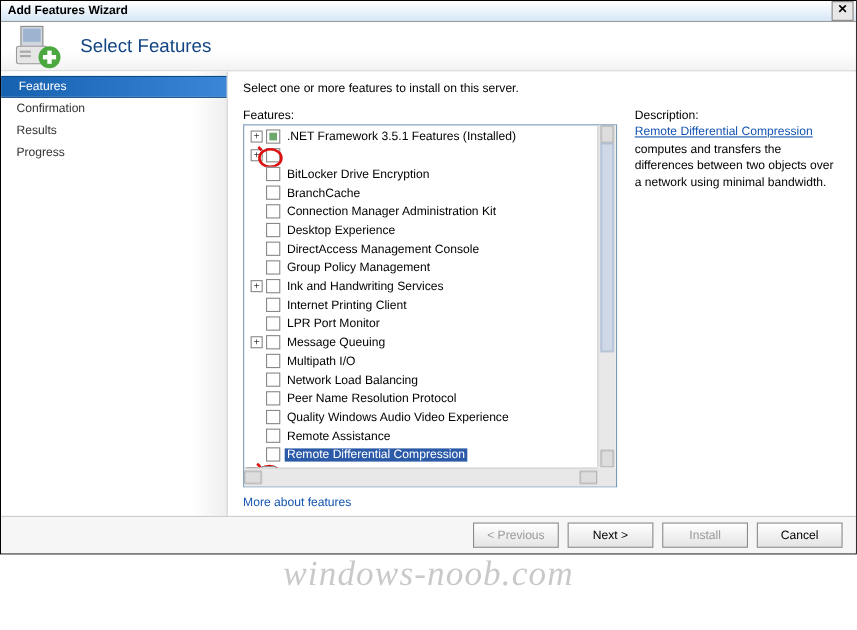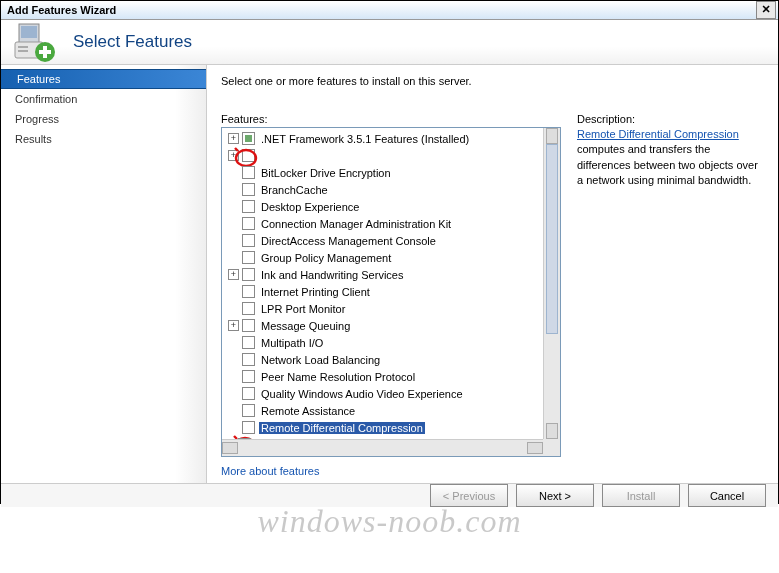--- a/index.html
+++ b/index.html
@@ -9,21 +9,21 @@
   .titlebar-title { font-weight:bold; flex:1; padding-left:4px;}
   .close-btn { width:20px; height:18px; background:#e8e8e8; border:1px solid #888; font-family:Arial; font-size:11px; font-weight:bold; text-align:center; line-height:14px; cursor:pointer;}
   .header-area { height:62px; background:linear-gradient(#fff 0%,#fff 60%,#f2f2f2 100%); border-bottom:1px solid #ccc; display:flex; align-items:center; padding-left:12px;}
   .header-icon { width:44px; height:44px; position:relative;}
   .header-title { font-size:17px; color:#124483; padding-left:16px;}
   .body { flex:1; display:flex; background:#fff;}
   .sidebar { width:206px; background:linear-gradient(to right,#fff 0%,#fff 85%,#eee 100%); border-right:1px solid #ccc; padding-top:4px;}
   .sidebar-item { font-size:11px; padding:4px 0 4px 14px; color:#333; cursor:pointer;}
   .sidebar-item.active { background:linear-gradient(to right,#1660b0,#3b86d6); color:#fff; border-top:1px solid #0d4a89; border-bottom:1px solid #0d4a89; padding-top:3px; padding-bottom:3px;padding-left:16px;}
   .main { flex:1; padding:10px 14px 6px 14px; display:flex; flex-direction:column; font-size:11px; color:#000;}
-  .instr { margin-bottom:26px;}
+  .instr { margin-bottom:12px;}
   .two-col { display:flex; gap:16px; flex:1; min-height:0;}
   .left-col { flex:0 0 340px; display:flex; flex-direction:column; min-height:0;}
   .right-col { flex:1;}
   .col-label { margin-bottom:2px;}
   .tree-wrap { border:1px solid #7a9ab8; height:330px; overflow:hidden; position:relative; background:#fff;}
   .tree-body { position:absolute; top:0; left:0; right:17px; bottom:17px; overflow:auto; padding:2px;}
   .vscroll { position:absolute; top:0; right:0; width:17px; bottom:17px; background:#e8e8e8; border-left:1px solid #ccc;}
   .vscroll::before,.vscroll::after{content:"";position:absolute;left:2px;right:2px;height:14px;background:#ddd;border:1px solid #aaa;}
   .vscroll::before{top:0;} .vscroll::after{bottom:0;}
   .vscroll .thumb{position:absolute;top:16px;left:2px;right:2px;height:190px;background:#cfd8e6;border:1px solid #9db4cf;}
@@ -73,22 +73,22 @@
           <rect x="26" y="30" width="12" height="4" fill="#fff"></rect>
       </svg>
     </div>
     <div class="header-title">Select Features</div>
   </div>
 
   <div class="body">
     <div class="sidebar" id="sidebar">
         <div class="sidebar-item active">Features</div>
         <div class="sidebar-item">Confirmation</div>
+        <div class="sidebar-item">Results</div>
         <div class="sidebar-item">Progress</div>
-        <div class="sidebar-item">Results</div>
       </div>
 
     <div class="main">
       <div class="instr">Select one or more features to install on this server.</div>
       <div class="two-col">
         <div class="left-col">
           <div class="col-label">Features:</div>
           <div class="tree-wrap">
             <div class="tree-body" id="tree-body" style="position: relative;">
                 <div class="tree-row">
@@ -115,27 +115,27 @@
                 <div class="tree-row">
                   <span class="indent" style="width: 4px;"></span>
                   <span class="expander-blank"></span>
                   <span class="checkbox"></span>
                   <span class="row-label">BranchCache</span>
                 </div>
                 <div class="tree-row">
                   <span class="indent" style="width: 4px;"></span>
                   <span class="expander-blank"></span>
                   <span class="checkbox"></span>
+                  <span class="row-label">Connection Manager Administration Kit</span>
+                </div>
+                <div class="tree-row">
+                  <span class="indent" style="width: 4px;"></span>
+                  <span class="expander-blank"></span>
+                  <span class="checkbox"></span>
                   <span class="row-label">Desktop Experience</span>
-                </div>
-                <div class="tree-row">
-                  <span class="indent" style="width: 4px;"></span>
-                  <span class="expander-blank"></span>
-                  <span class="checkbox"></span>
-                  <span class="row-label">Connection Manager Administration Kit</span>
                 </div>
                 <div class="tree-row">
                   <span class="indent" style="width: 4px;"></span>
                   <span class="expander-blank"></span>
                   <span class="checkbox"></span>
                   <span class="row-label">DirectAccess Management Console</span>
                 </div>
                 <div class="tree-row">
                   <span class="indent" style="width: 4px;"></span>
                   <span class="expander-blank"></span>

